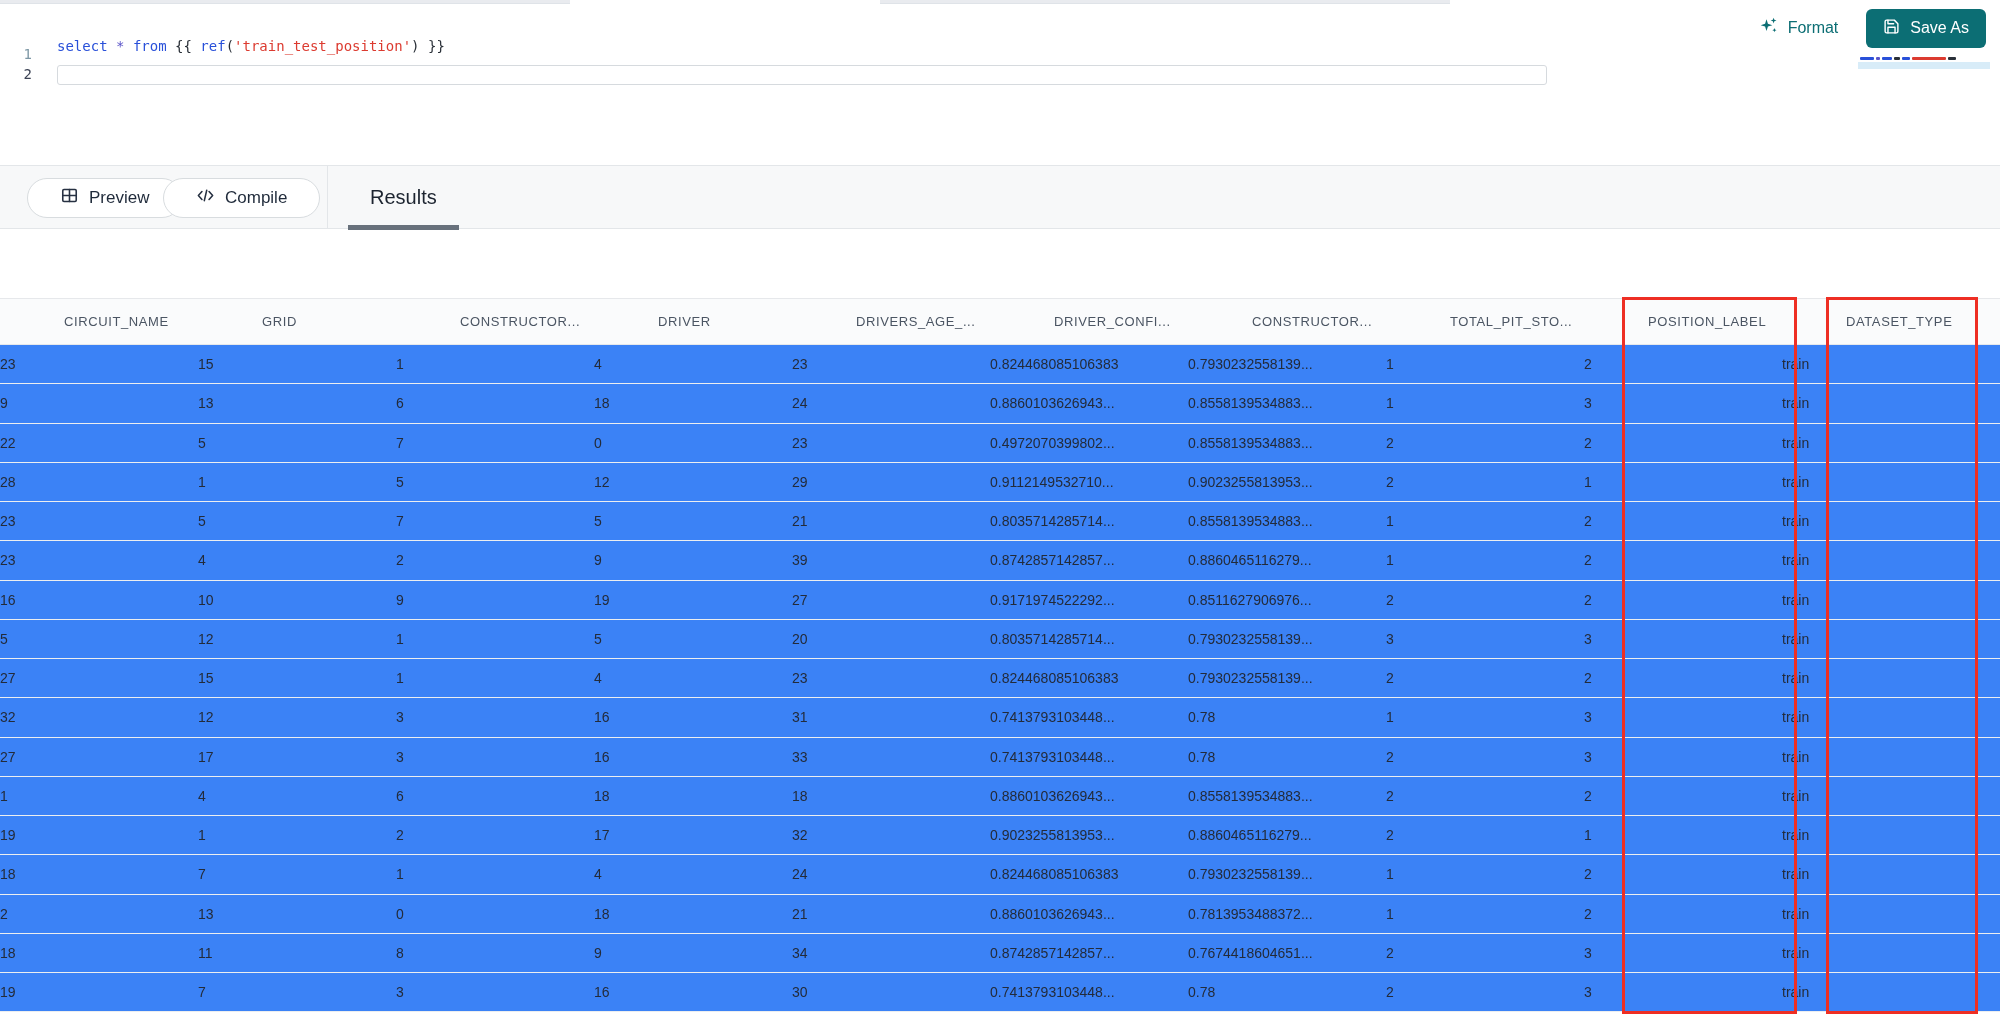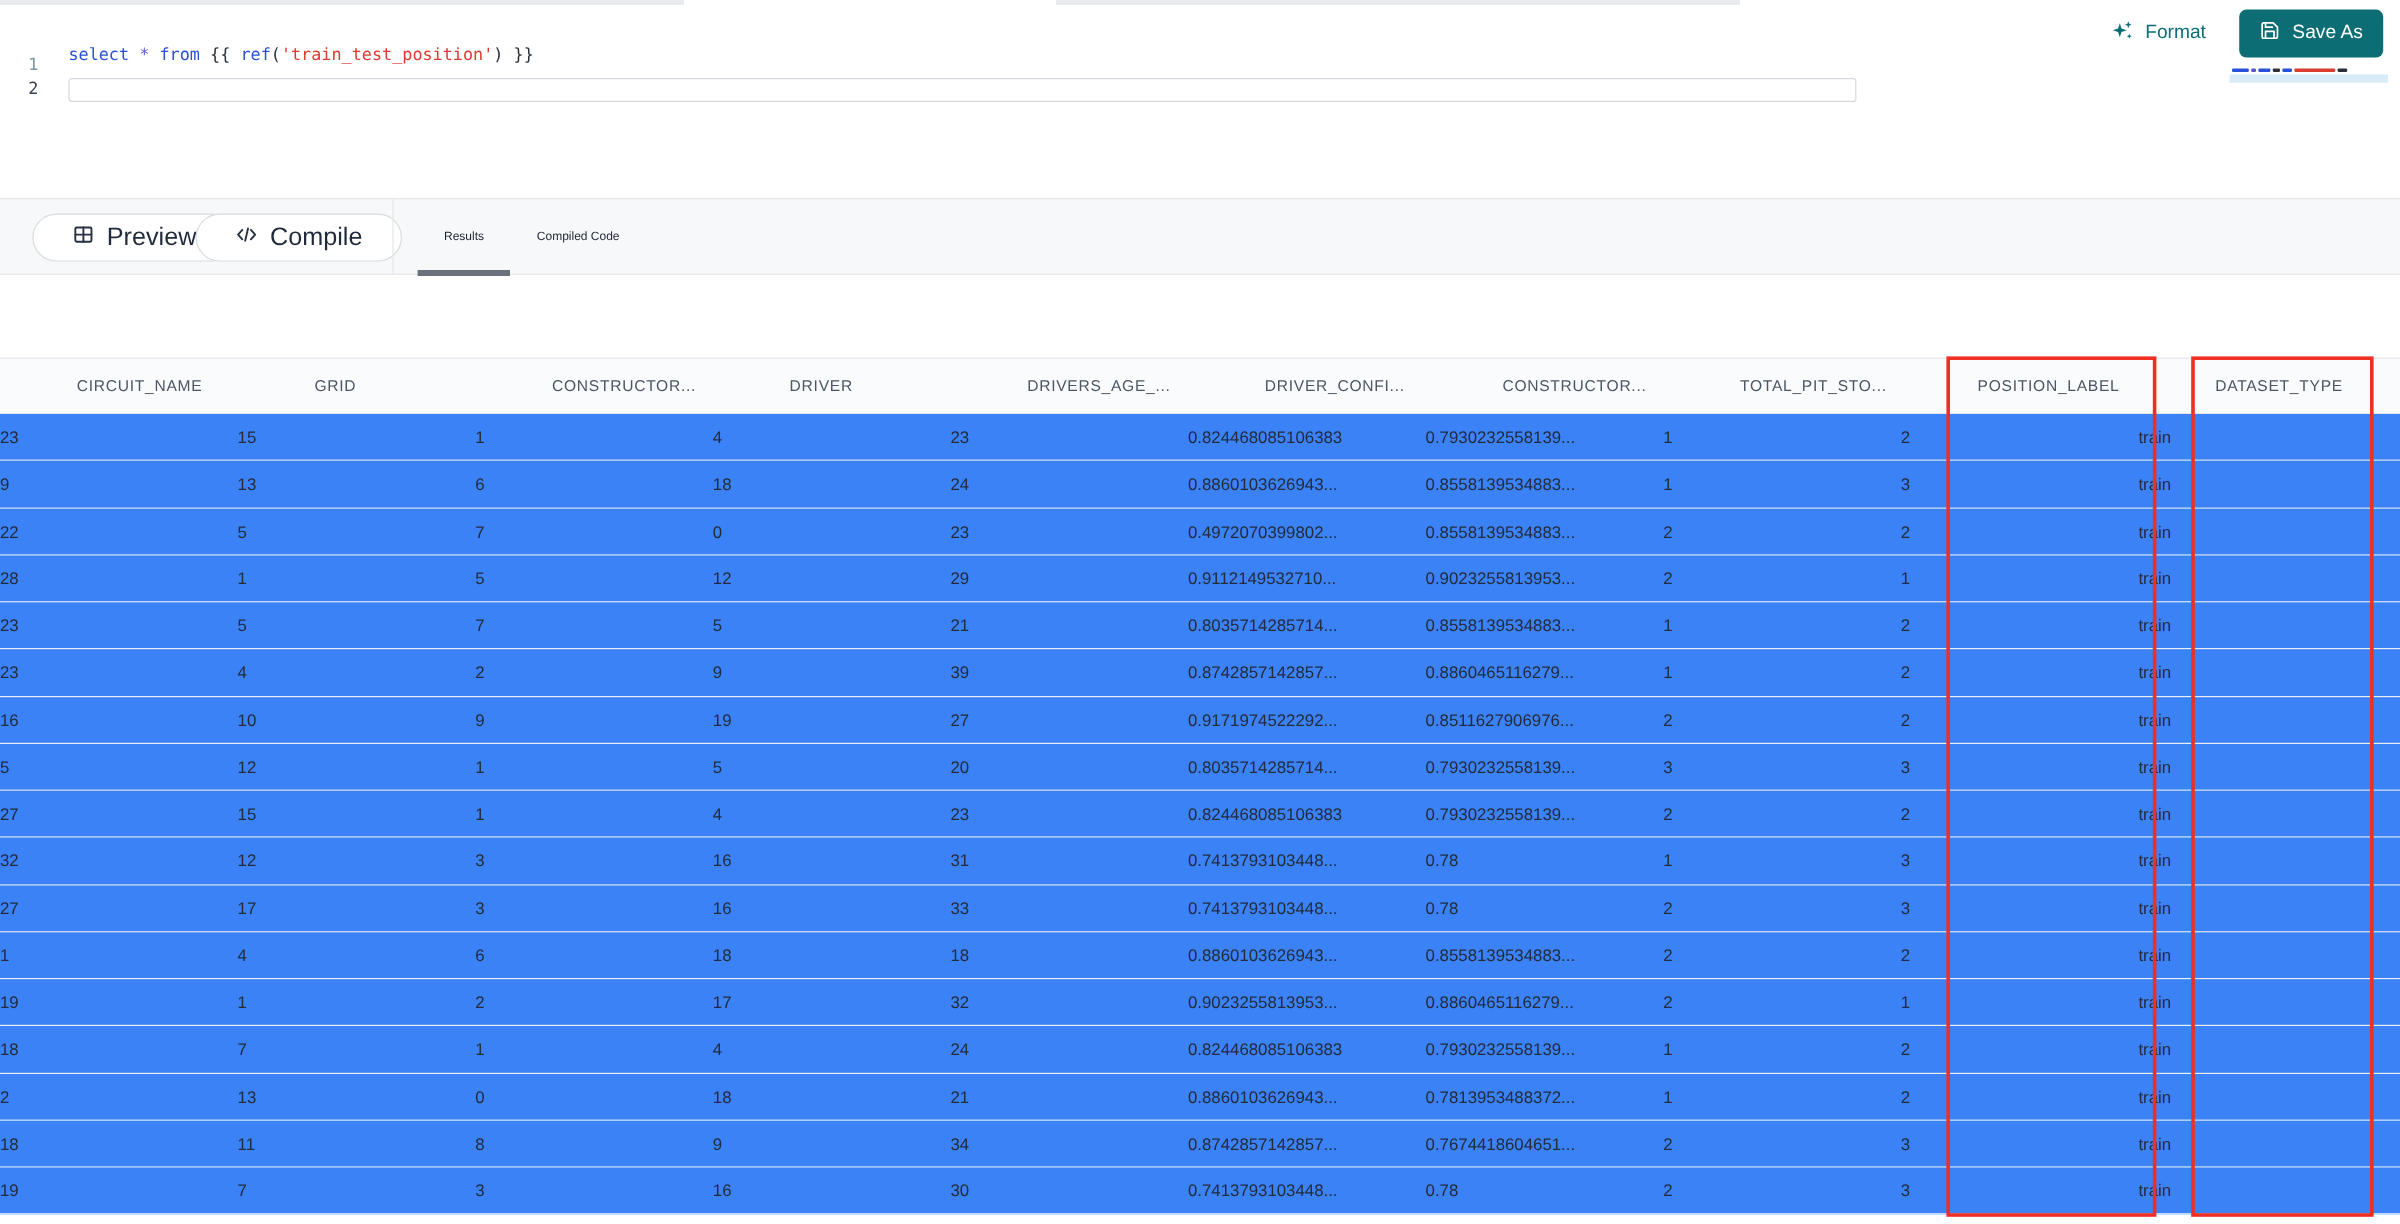--- a/index.html
+++ b/index.html
@@ -30,26 +30,26 @@
   .minimap { position:absolute; top:50px; left:1858px; width:132px; height:18px; }
   .minimap .marks { height:5px; margin-top:2px; display:flex; gap:2px; align-items:center; padding-left:2px; }
   .minimap .marks i { display:inline-block; height:3px; border-radius:1px; }
   .minimap .hl { height:7px; width:100%; background:#d8ecf8; margin-top:1px; }
 
   
   .toolbar { position:absolute; top:165px; left:0; width:2000px; height:64px; background:#f7f8f9;
     border-top:1px solid #e3e6e9; border-bottom:1px solid #e3e6e9; }
   .tb-btn { position:absolute; top:12px; height:40px; display:flex; align-items:center; gap:10px;
     background:#fff; border:1px solid #d8dcdf; border-radius:20px; padding:0 32px;
-    font-size:21px; color:#1f2a3a; font-weight:500; cursor:pointer; }
+    font-size:17px; color:#1f2a3a; font-weight:500; cursor:pointer; }
   .tb-btn svg { stroke:#273142; }
   #previewBtn { left:27px; } #compileBtn { left:163px; }
   .tb-sep { position:absolute; top:0; left:327px; width:1px; height:62px; background:#e3e6e9; }
   .results-tabs { position:absolute; top:0; left:348px; height:63px; display:flex; }
-  .tab { position:relative; height:63px; line-height:63px; padding:0 22px; font-size:10px; color:#232b38; cursor:pointer; }
+  .tab { position:relative; height:63px; line-height:63px; padding:0 22px; font-size:20px; color:#232b38; cursor:pointer; }
   .tab.active { color:#1c2430; }
   .tab.active::after { content:""; position:absolute; left:0; right:0; bottom:-1px; height:5px; background:#68717c; }
 
   
   .resultsbar { position:absolute; top:229px; left:0; width:2000px; height:69px; background:#fff; }
   .limit-text { position:absolute; left:20px; top:24px; font-size:16px; color:#1f2733; }
   .help-icon { position:absolute; top:22px; width:21px; height:21px; border-radius:50%; background:#3d4451;
     color:#fff; font-size:13px; font-weight:bold; text-align:center; line-height:21px; cursor:pointer; }
   .download-csv { position:absolute; right:40px; top:25px; font-size:15px; color:#16808f; cursor:pointer; }
 
@@ -141,21 +141,20 @@
           <polyline points="7.5 7 3 12 7.5 17"></polyline>
             <polyline points="16.5 7 21 12 16.5 17"></polyline>
           <line x1="13.5" y1="5.5" x2="10.5" y2="18.5"></line>
         </svg>
       </span>
       <span>Compile</span>
     </button>
     <div class="tb-sep"></div>
     <div class="results-tabs" id="resultsTabs">
         <div class="tab active">Results</div>
-        <div class="tab">Compiled Code</div>
       </div>
   </div>
 
 
   <div class="datatable">
     <div class="t-head" id="tableHead">
         <div class="hcell">CIRCUIT_NAME</div>
         <div class="hcell">GRID</div>
         <div class="hcell">CONSTRUCTOR...</div>
         <div class="hcell">DRIVER</div>

